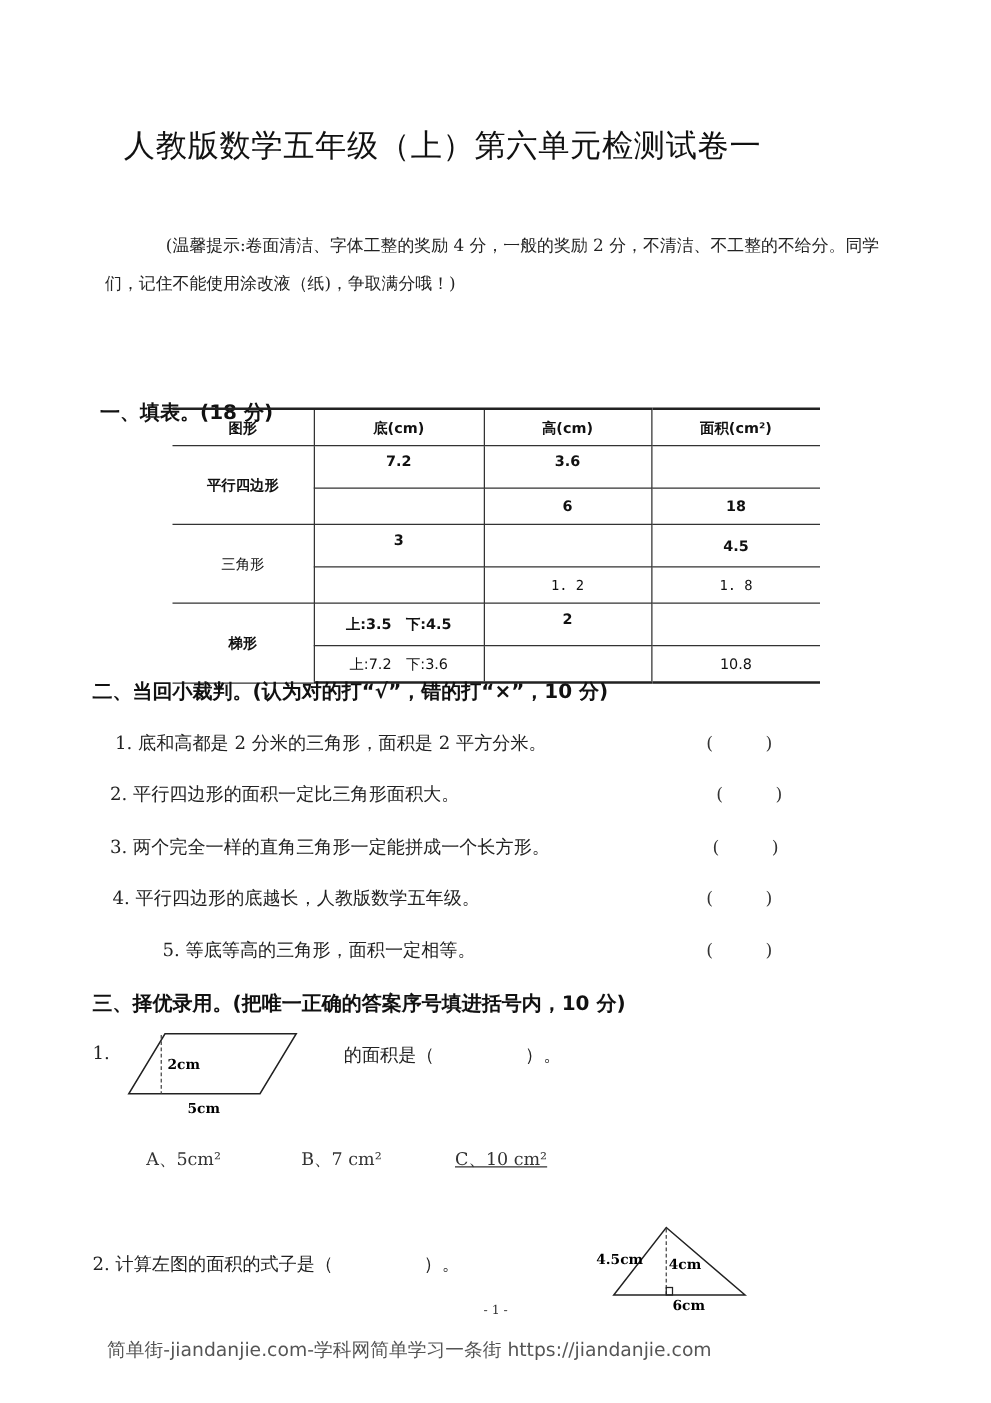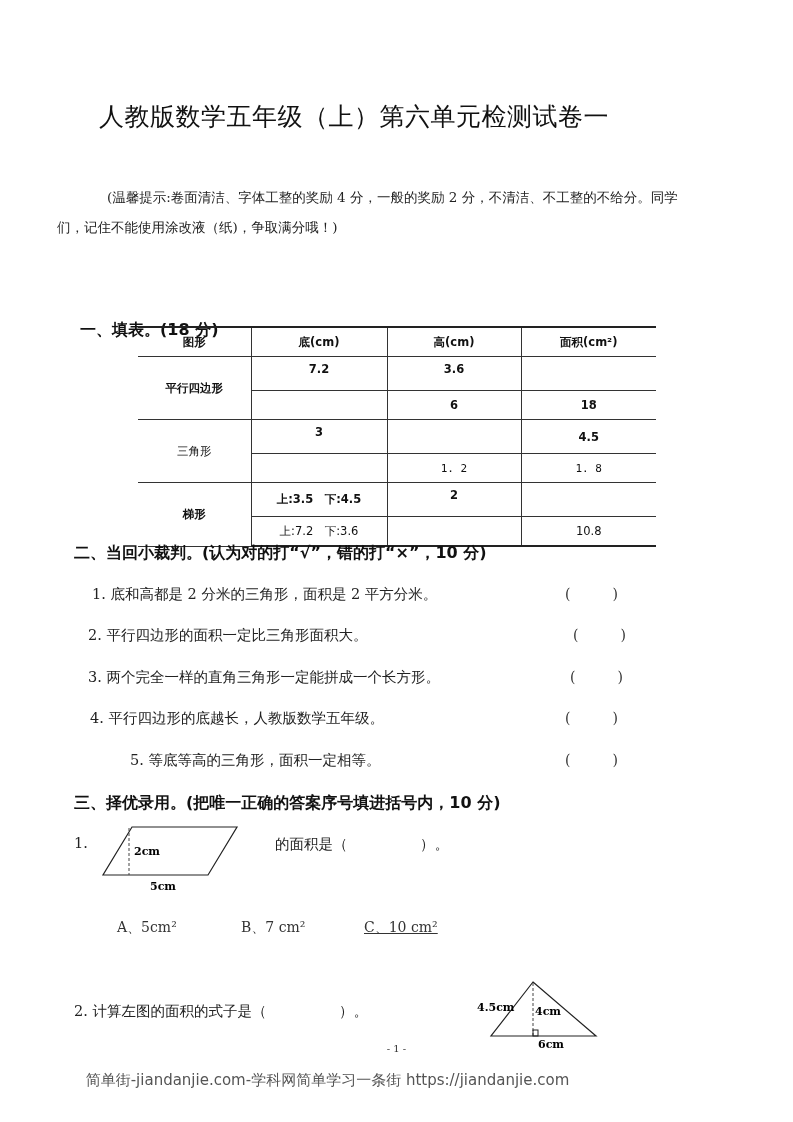--- a/index.html
+++ b/index.html
@@ -2,22 +2,22 @@
 <html><head>
 <meta charset="utf-8">
 <style>
   html, body { margin: 0; padding: 0; background: #ffffff; }
   body { width: 793px; height: 1122px; position: relative; overflow: hidden;
          font-family: "DejaVu Serif", "Liberation Serif", serif; color: #111; }
   .abs { position: absolute; }
   .title { left: 0; width: 708px; top: 100px; text-align: center; font-size: 25px;
            font-family: "DejaVu Serif", serif; font-weight: normal; letter-spacing: 0.5px; color: #111; }
   .tip { left: 74px; width: 660px; font-size: 13.5px; line-height: 30px; color: #222; }
-  .tip1 { top: 182px; left: 107px; }
-  .tip2 { top: 212px; left: 57px; }
+  .tip1 { top: 182px; left: 88px; text-align: center; }
+  .tip2 { top: 212px; left: 84px; }
   .sec { font-size: 16px; font-weight: bold; font-family: "DejaVu Sans", sans-serif; color: #111; white-space: nowrap; }
   .tbl { position: absolute; left: 138px; top: 326px; width: 518px; border-collapse: collapse;
          font-family: "DejaVu Sans", sans-serif; font-size: 11.5px; font-weight: bold; }
   .tbl td { border-left: 1px solid #333; border-right: 1px solid #333; border-bottom: 1px solid #333;
             height: 28px; text-align: center; padding: 0; vertical-align: middle; }
   .tbl tr:first-child td { border-top: 2px solid #222; }
   .tbl td:first-child { border-left: none; }
   .tbl td:last-child { border-right: none; }
   .tbl tr:last-child td { border-bottom: 2px solid #222; }
   .tbl .top { vertical-align: top; padding-top: 5px; }

